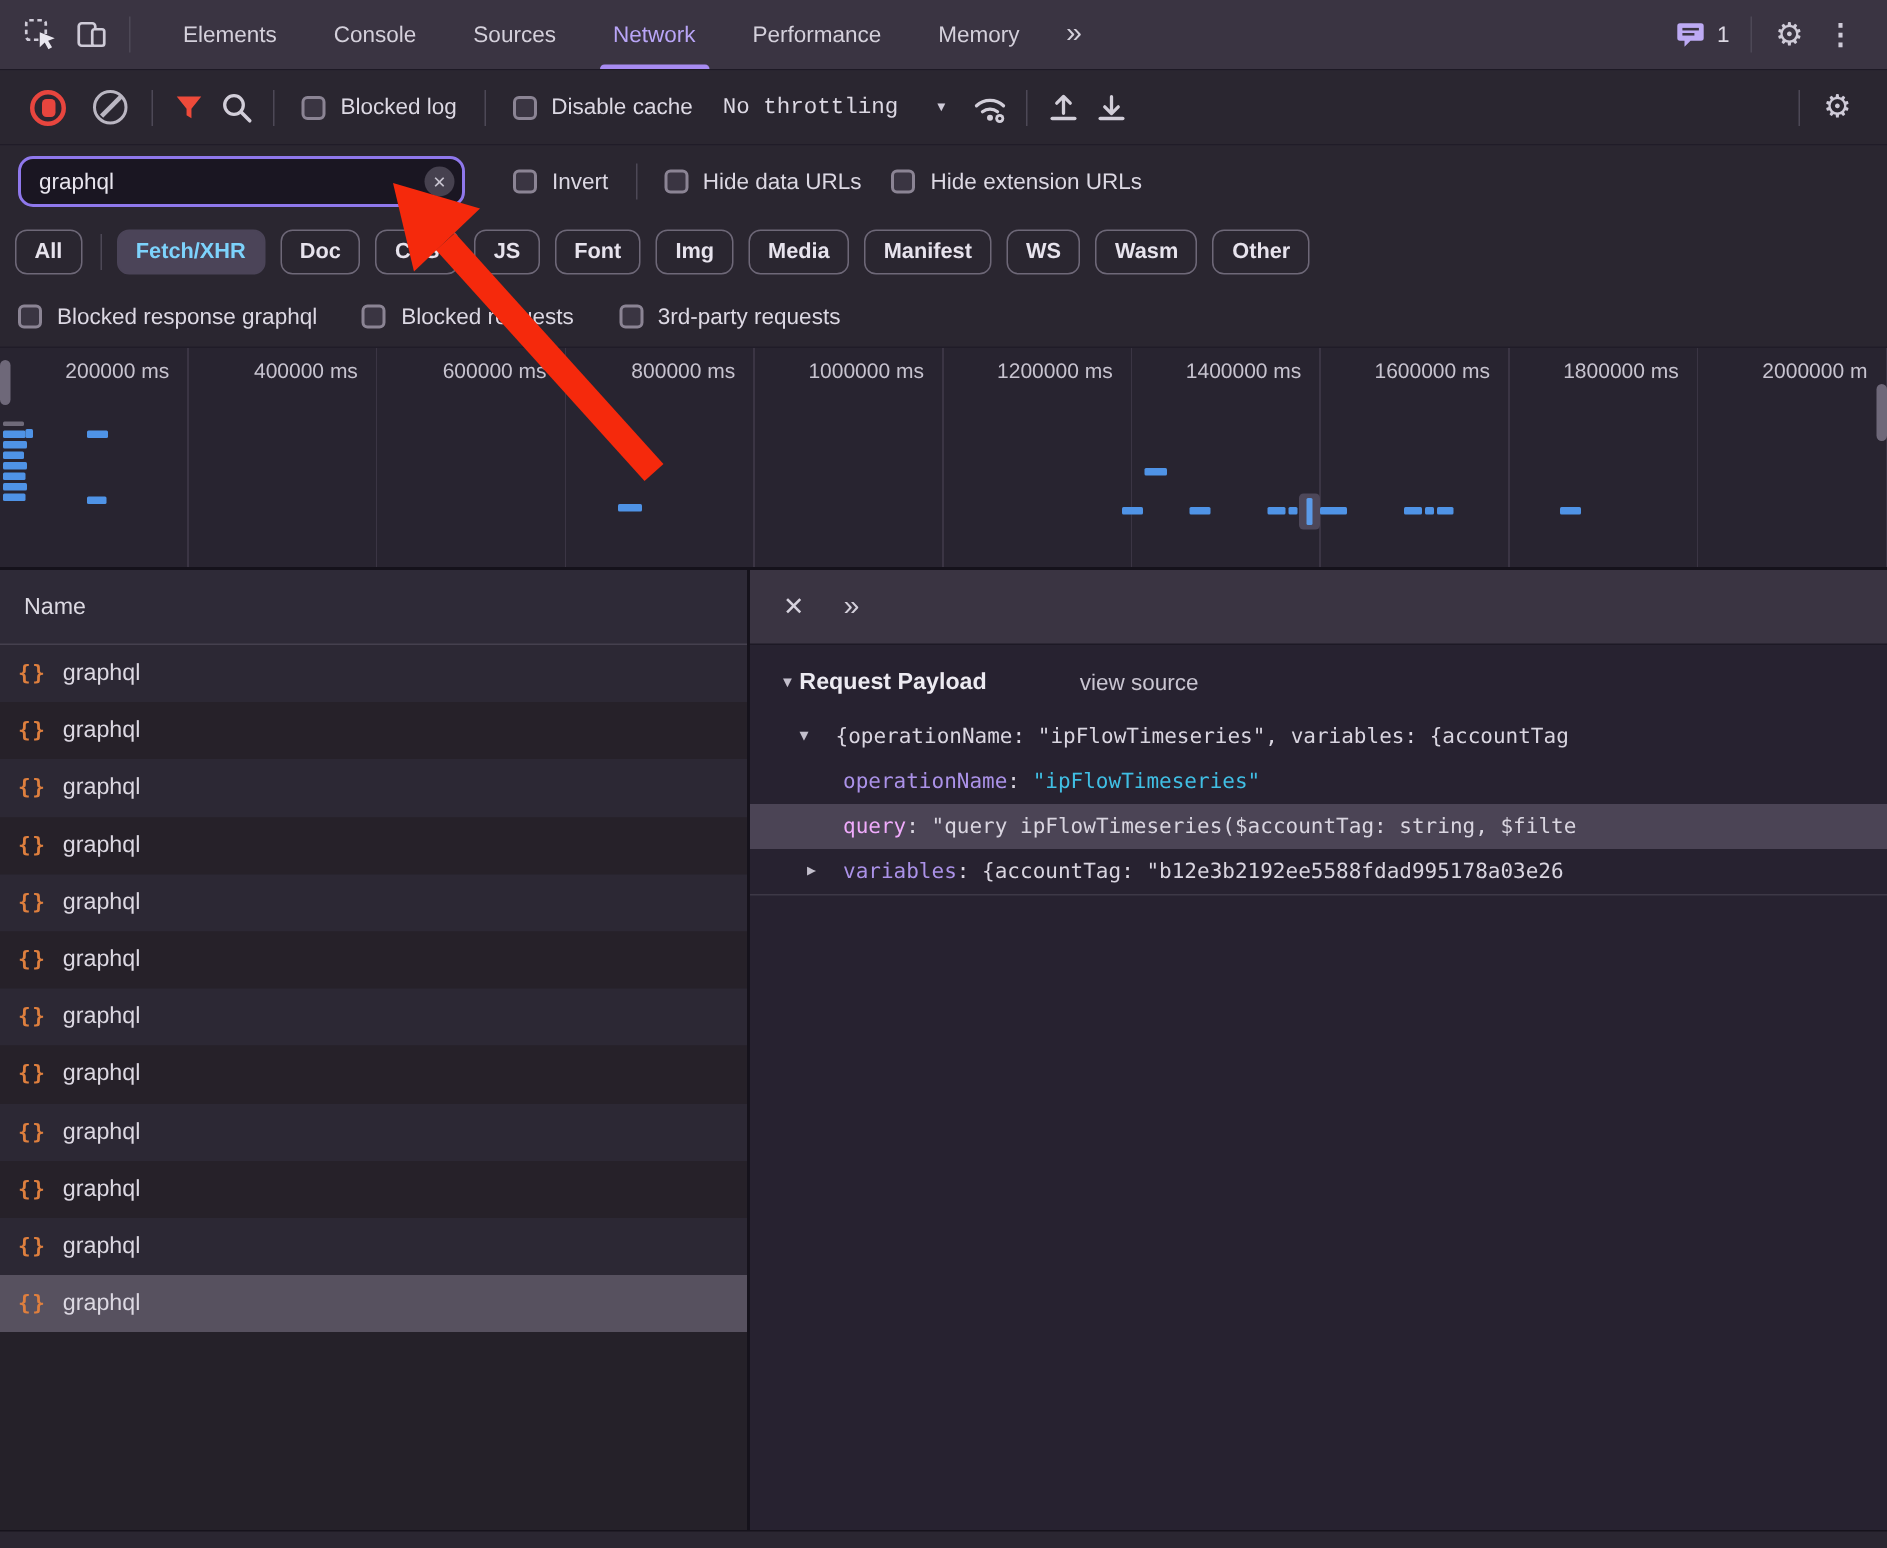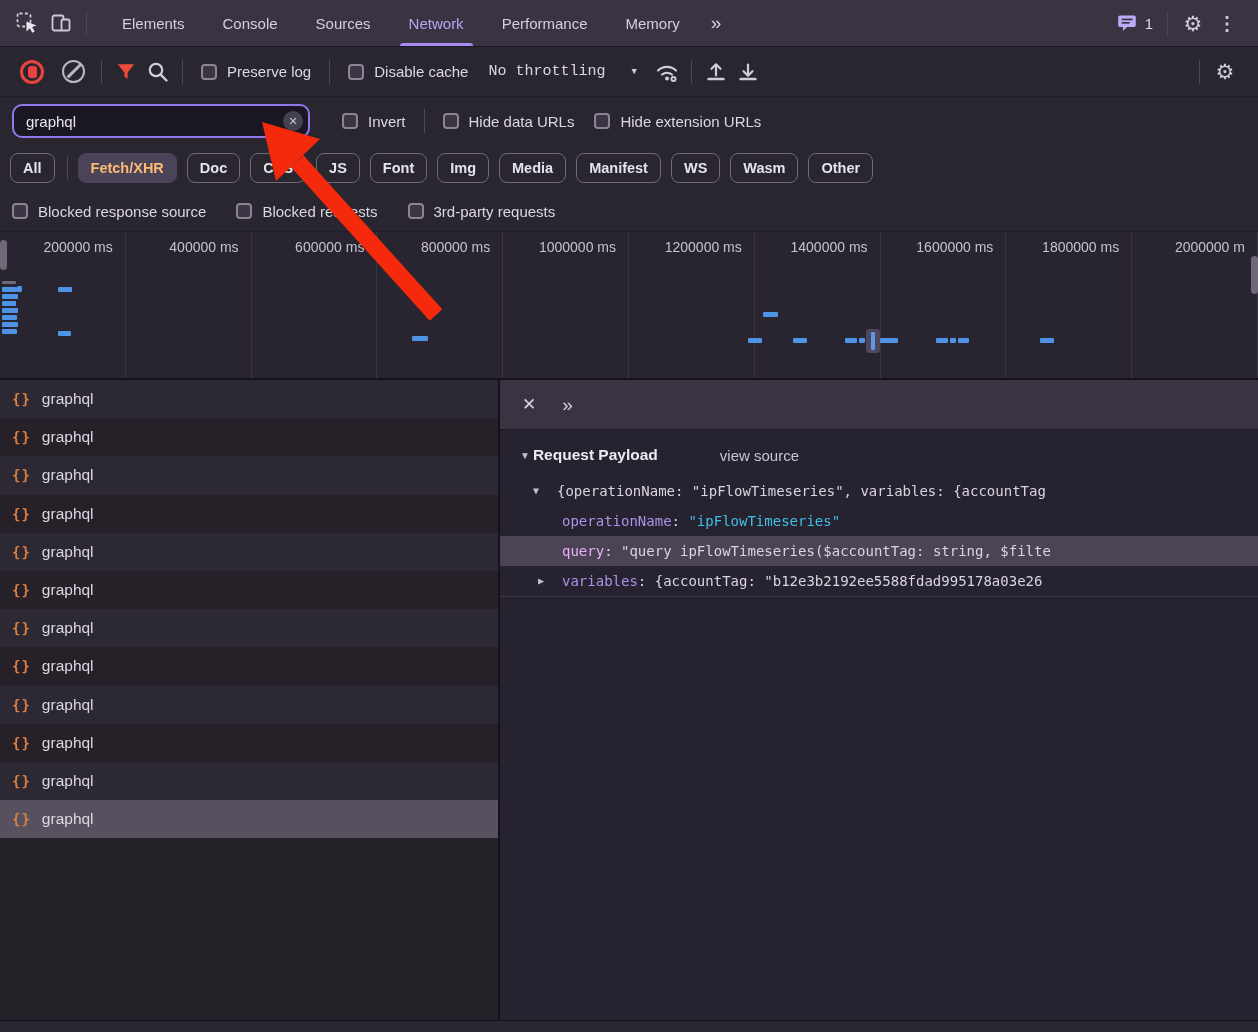--- a/index.html
+++ b/index.html
@@ -41,21 +41,21 @@
   .filter-box { position:relative; width:298px; height:34px; margin-right:22px; }
   .filter-input { width:100%; height:100%; background:#1a1622; border:2px solid #8f78ec; border-radius:10px;
     color:#e8e5ee; font-size:15px; padding:0 36px 0 12px; outline:none; font-family:"Liberation Sans", sans-serif; }
   .clear-btn { position:absolute; right:7px; top:7px; width:20px; height:20px; border-radius:50%; background:#46414f;
     color:#c8c4d0; font-size:11px; display:flex; align-items:center; justify-content:center; cursor:pointer; }
 
   
   .chips-row { height:46px; flex:0 0 46px; background:#2a2630; display:flex; align-items:center; padding:0 10px; }
   .chip { height:30px; display:flex; align-items:center; padding:0 12px; margin-right:10px; border:1.5px solid #6e6878;
     border-radius:8px; font-size:14.5px; font-weight:bold; color:#e7e3ed; cursor:pointer; white-space:nowrap; }
-  .chip.selected { background:#4b4458; border-color:#4b4458; color:#fdba74; }
+  .chip.selected { background:#4b4458; border-color:#4b4458; color:#7dd3fc; }
   .chips-row .vdiv { margin:0 10px 0 2px; }
 
   
   .adv-row { height:41px; flex:0 0 41px; background:#2a2630; display:flex; align-items:center; padding:0 12px;
     border-bottom:1px solid #201c28; }
   .adv-row .cb-item { margin-right:30px; margin-left:0; }
 
   
   .overview { position:relative; height:148px; flex:0 0 148px; background:#282430; border-bottom:2px solid #15121b;
     background-image:repeating-linear-gradient(to right, transparent 0px, transparent 124.8px, #3b3544 124.8px, #3b3544 125.8px); }
@@ -169,21 +169,21 @@
     </div>
     <div class="tool-ic">
       <svg class="ic" width="22" height="22" viewBox="0 0 22 22">
         <circle cx="9" cy="9" r="6.2" fill="none" stroke="#d2ced9" stroke-width="2.2"></circle>
         <line x1="13.7" y1="13.7" x2="19.5" y2="19.5" stroke="#d2ced9" stroke-width="2.4" stroke-linecap="round"></line>
       </svg>
     </div>
     <div class="vdiv"></div>
     <div class="cb-item">
       <span class="cb"></span>
-      <span>Preserve log</span>
+      <span>Blocked log</span>
     </div>
     <div class="vdiv"></div>
     <div class="cb-item">
       <span class="cb"></span>
       <span>Disable cache</span>
     </div>
     <div class="throttle">
       <span>No throttling</span>
       <span class="caret">▼</span>
     </div>
@@ -248,21 +248,21 @@
       <div class="chip">Media</div>
       <div class="chip">Manifest</div>
       <div class="chip">WS</div>
       <div class="chip">Wasm</div>
       <div class="chip">Other</div>
     </div>
 
   <div class="adv-row" id="adv-filters">
       <div class="cb-item">
         <span class="cb"></span>
-        <span>Blocked response source</span>
+        <span>Blocked response graphql</span>
       </div>
       <div class="cb-item">
         <span class="cb"></span>
         <span>Blocked requests</span>
       </div>
       <div class="cb-item">
         <span class="cb"></span>
         <span>3rd-party requests</span>
       </div>
     </div>
@@ -304,20 +304,21 @@
       <div class="ov-bar" style="left: 950px; top: 106px; width: 6px; height: 5px; background: rgb(79, 147, 230);"></div>
       <div class="ov-bar" style="left: 958px; top: 106px; width: 11px; height: 5px; background: rgb(79, 147, 230);"></div>
       <div class="ov-bar" style="left: 1040px; top: 106px; width: 14px; height: 5px; background: rgb(79, 147, 230);"></div>
       <div class="ov-marker" style="left: 866px; top: 97px; width: 14px; height: 24px;">
         <div class="mk"></div>
       </div>
     </div>
 
   <div class="panels">
     <div class="left-panel">
+      <div class="name-header">Name</div>
       <div class="req-list" id="req-list">
           <div class="req-row odd">
             <span class="braces">{}</span>
             <span>graphql</span>
           </div>
           <div class="req-row even">
             <span class="braces">{}</span>
             <span>graphql</span>
           </div>
           <div class="req-row odd">

